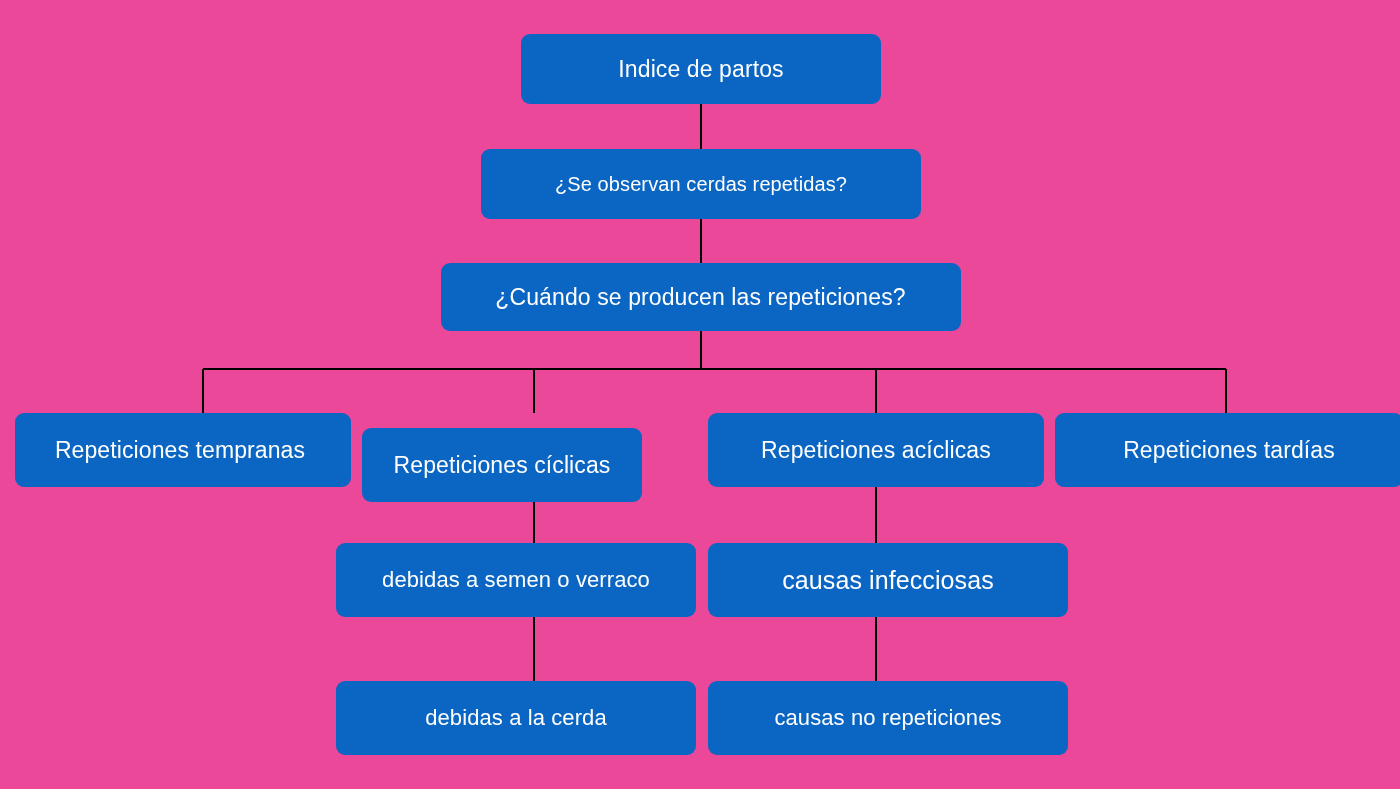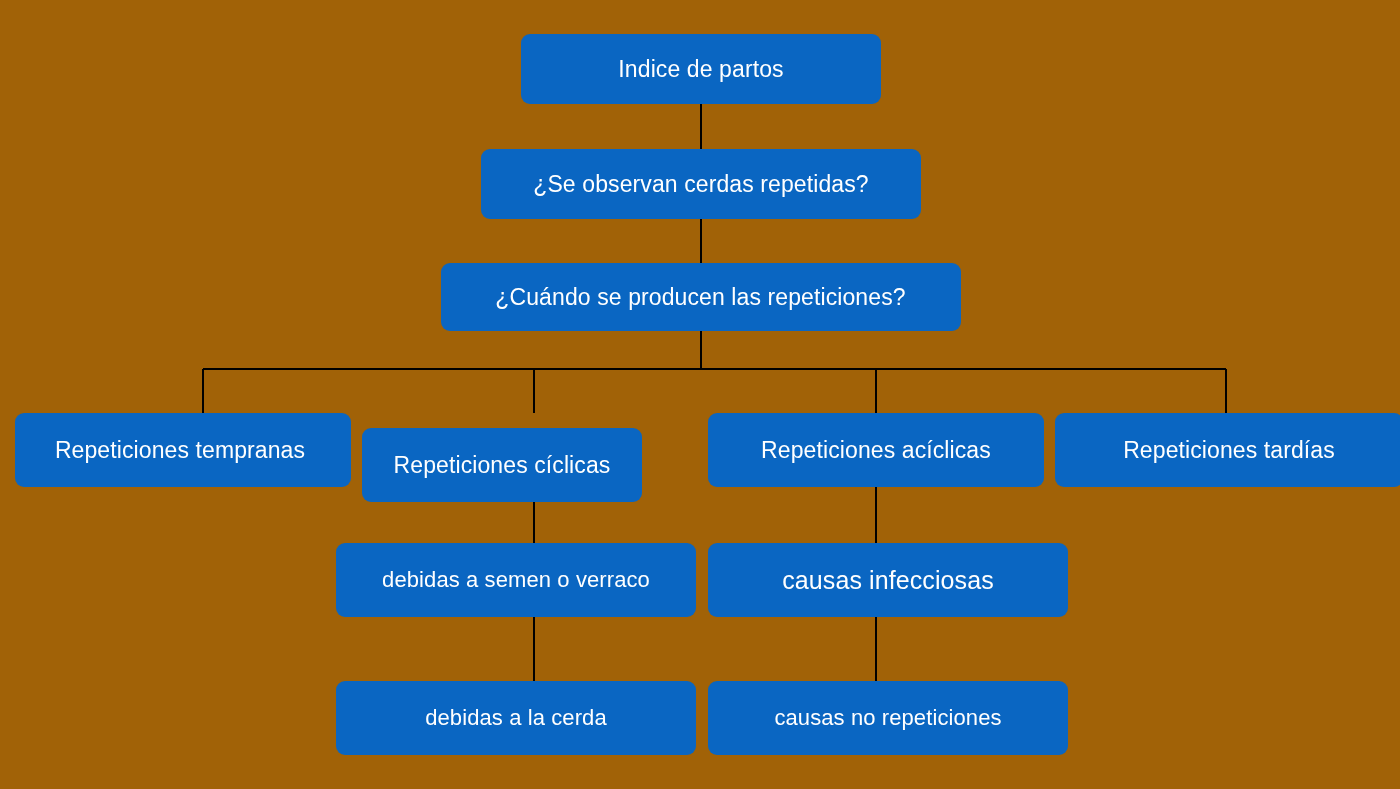--- a/index.html
+++ b/index.html
@@ -8,21 +8,21 @@
     padding: 0;
     background: #ffffff;
   }
   body {
     font-family: "Liberation Sans", sans-serif;
   }
   #canvas {
     position: relative;
     width: 1400px;
     height: 789px;
-    background: #a16207;
+    background: #ec4899;
     overflow: hidden;
   }
   #edge-layer {
     position: absolute;
     left: 0;
     top: 0;
     width: 1400px;
     height: 789px;
     pointer-events: none;
   }
@@ -40,21 +40,21 @@
     line-height: 1.15;
     letter-spacing: 0.1px;
     white-space: nowrap;
     font-family: "Liberation Sans", sans-serif;
   }
   .node-label {
     display: block;
   }
   
   .n-root      { left: 521px; top: 34px;  width: 360px; height: 70px; font-size: 23px; }
-  .n-q1        { left: 481px; top: 149px; width: 440px; height: 70px; font-size: 23px; text-align: center; }
+  .n-q1        { left: 481px; top: 149px; width: 440px; height: 70px; font-size: 20px; text-align: center; }
   .n-q2        { left: 441px; top: 263px; width: 520px; height: 68px; font-size: 23px; padding-left: 13px; }
   .n-early     { left: 15px;  top: 413px; width: 336px; height: 74px; font-size: 23px; padding-left: 8px; }
   .n-cyclic    { left: 362px; top: 428px; width: 280px; height: 74px; font-size: 23px; }
   .n-acyclic   { left: 708px; top: 413px; width: 336px; height: 74px; font-size: 23px; }
   .n-late      { left: 1055px;top: 413px; width: 348px; height: 74px; font-size: 23px; }
   .n-semen     { left: 336px; top: 543px; width: 360px; height: 74px; font-size: 22px; }
   .n-infect    { left: 708px; top: 543px; width: 360px; height: 74px; font-size: 25px; }
   .n-sow       { left: 336px; top: 681px; width: 360px; height: 74px; font-size: 22px; }
   .n-noninfect { left: 708px; top: 681px; width: 360px; height: 74px; font-size: 22px; }
 </style>

